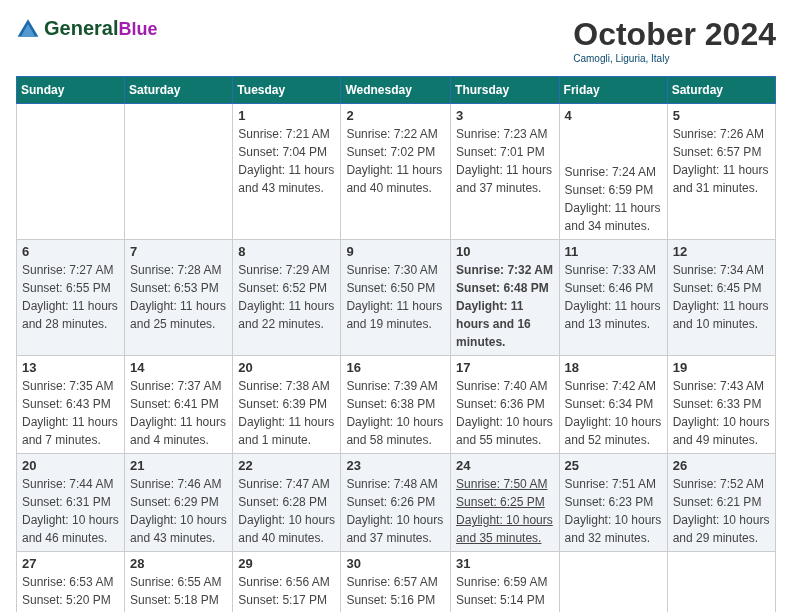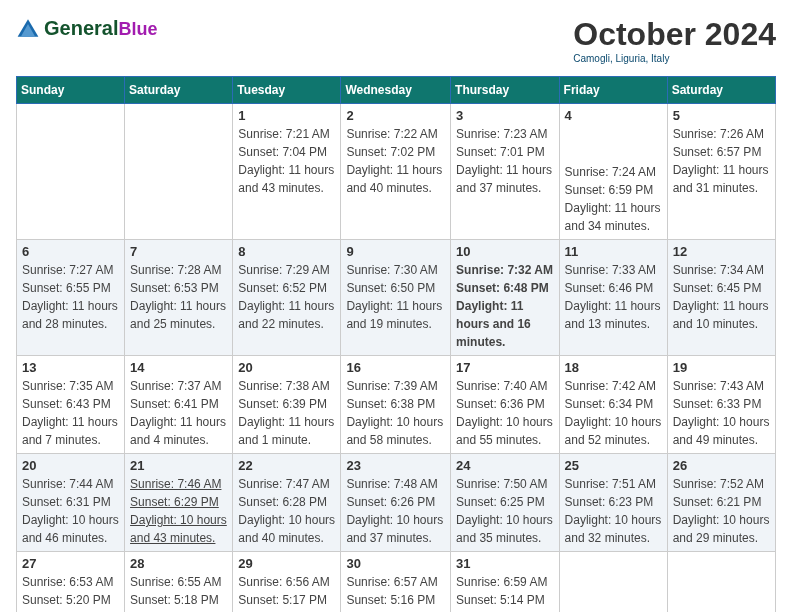--- a/index.html
+++ b/index.html
@@ -245,39 +245,39 @@
       </tr>
       <tr>
         <td>
           <div class="day-number">20</div>
           <div class="day-info" style="white-space: pre-line;">Sunrise: 7:44 AM
 Sunset: 6:31 PM
 Daylight: 10 hours and 46 minutes.</div>
         </td>
         <td>
           <div class="day-number">21</div>
-          <div class="day-info" style="white-space: pre-line; text-decoration: underline;">Sunrise: 7:46 AM
+          <div class="day-info" style="white-space: pre-line;">Sunrise: 7:46 AM
 Sunset: 6:29 PM
 Daylight: 10 hours and 43 minutes.</div>
         </td>
         <td>
           <div class="day-number">22</div>
           <div class="day-info" style="white-space: pre-line;">Sunrise: 7:47 AM
 Sunset: 6:28 PM
 Daylight: 10 hours and 40 minutes.</div>
         </td>
         <td>
           <div class="day-number">23</div>
           <div class="day-info" style="white-space: pre-line;">Sunrise: 7:48 AM
 Sunset: 6:26 PM
 Daylight: 10 hours and 37 minutes.</div>
         </td>
         <td>
           <div class="day-number">24</div>
-          <div class="day-info" style="white-space: pre-line;">Sunrise: 7:50 AM
+          <div class="day-info" style="white-space: pre-line; text-decoration: underline;">Sunrise: 7:50 AM
 Sunset: 6:25 PM
 Daylight: 10 hours and 35 minutes.</div>
         </td>
         <td>
           <div class="day-number">25</div>
           <div class="day-info" style="white-space: pre-line;">Sunrise: 7:51 AM
 Sunset: 6:23 PM
 Daylight: 10 hours and 32 minutes.</div>
         </td>
         <td>

